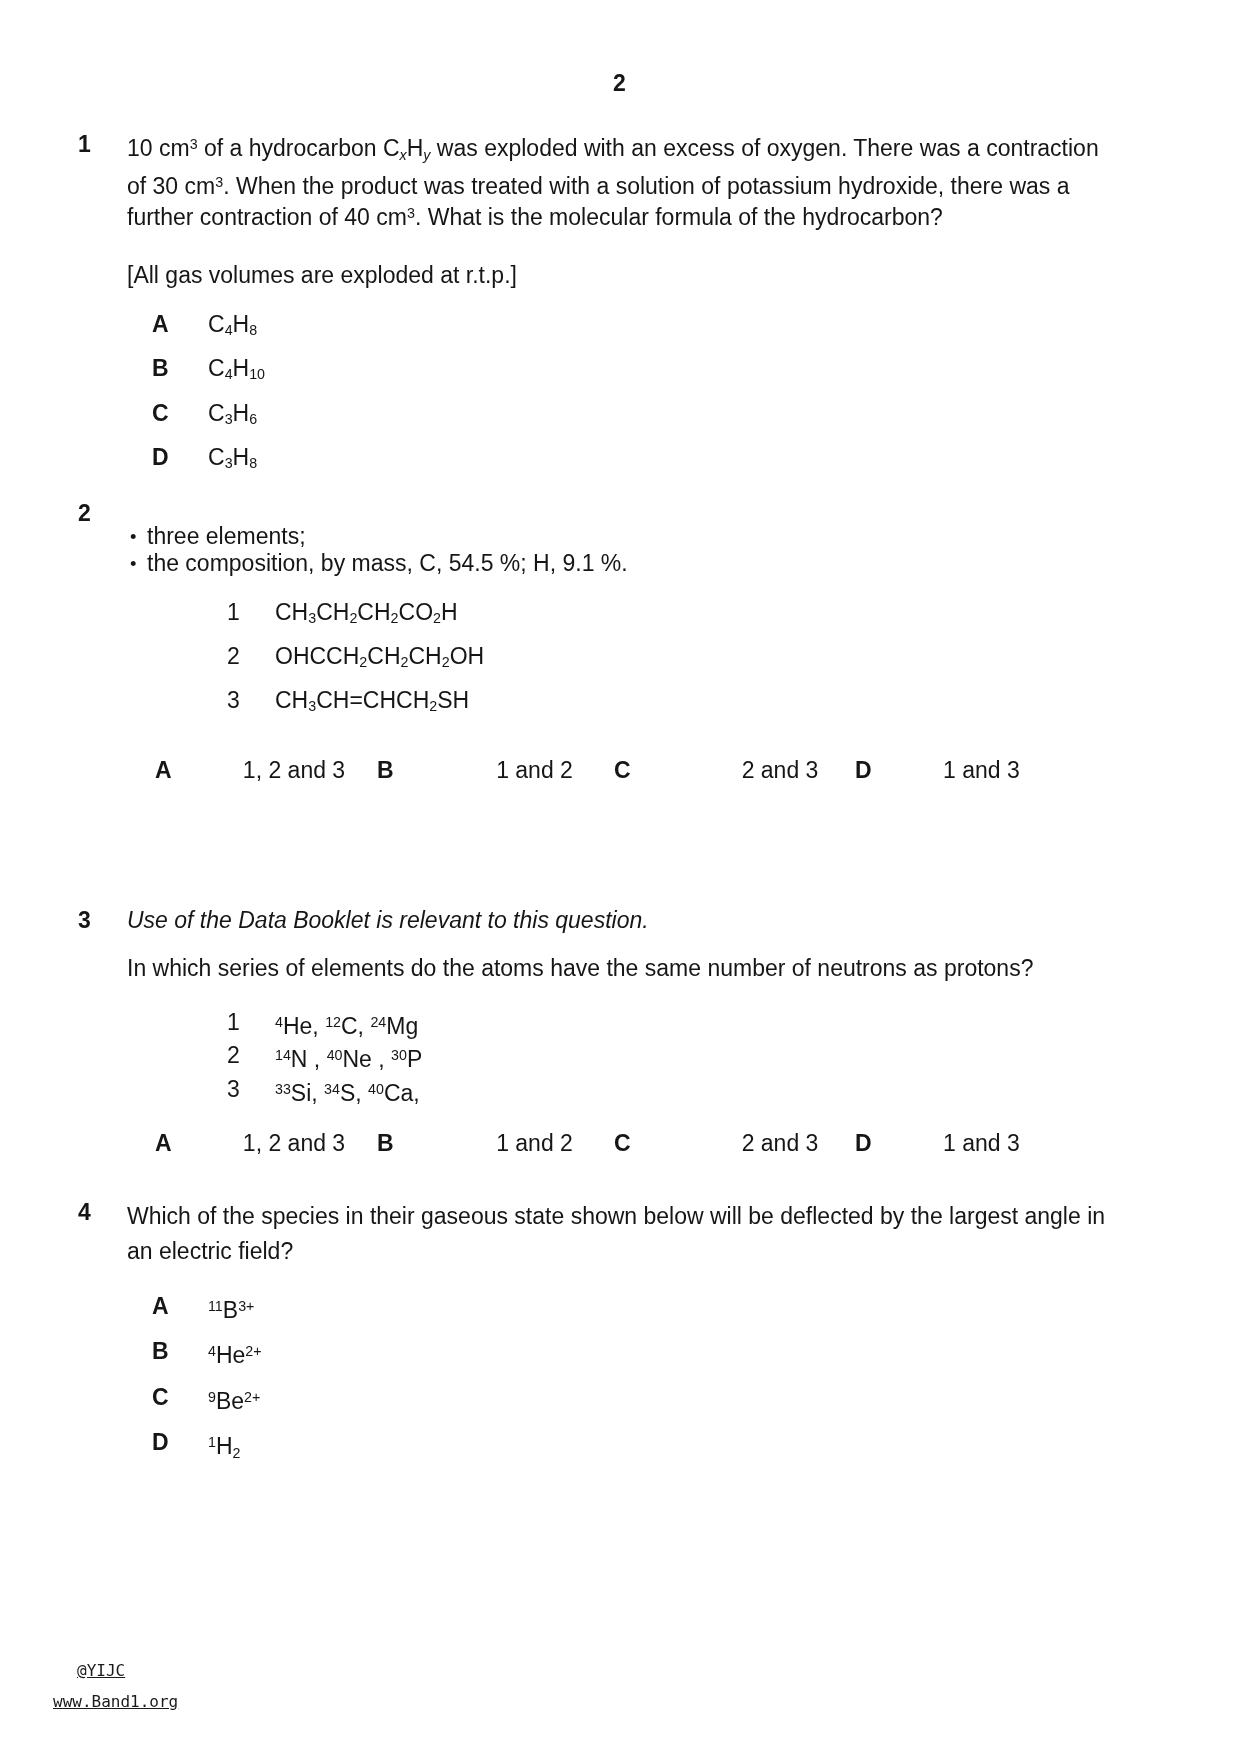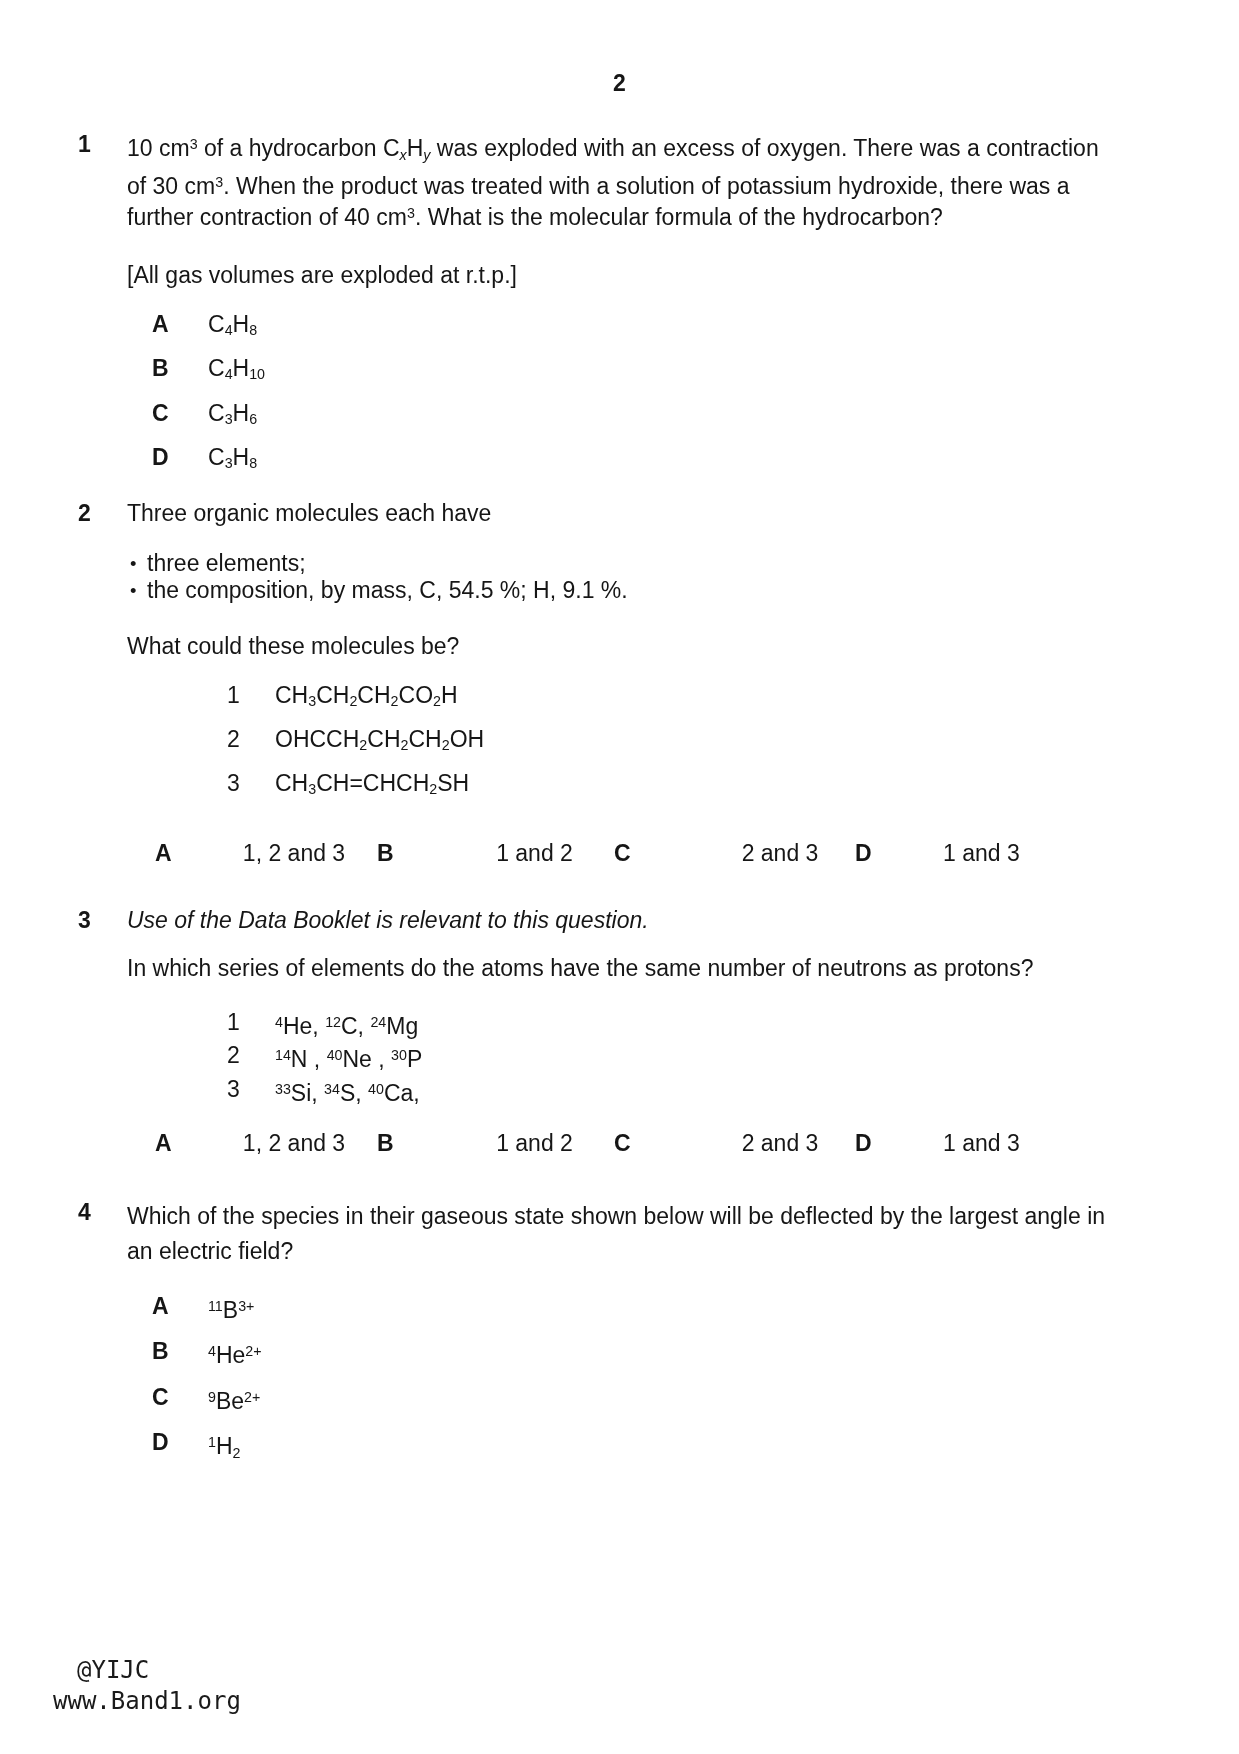--- a/index.html
+++ b/index.html
@@ -40,21 +40,21 @@
   .optrow .la { margin-left:28px; width:56px; }
   .optrow .va { width:166px; }
   .optrow .lb { width:78px; }
   .optrow .vb { width:159px; }
   .optrow .lc { width:91px; }
   .optrow .vc { width:150px; }
   .optrow .ld { width:88px; }
   .footer {
     position:absolute; left:53px; top:1655px;
     font-family:"DejaVu Sans Mono","Liberation Mono",monospace;
-    font-size:24px; line-height:31px; color:#1a1a1a;
+    font-size:16px; line-height:31px; color:#1a1a1a;text-decoration:underline;
   }
   .footer .handle { padding-left:24px; }
 </style>
 </head>
 <body>
 
 <div class="page">
 
   <div class="pageno">2</div>
 
@@ -82,32 +82,30 @@
           <span class="olbl">D</span>
           <span class="oval"><span>C</span><span class="sub">3</span><span>H</span><span class="sub">8</span></span>
         </div>
       </div>
     </div>
   </section>
 
   <section class="q" style="top:500px">
     <div class="qnum">2</div>
     <div class="qbody">
-      <div class="tline">Three organic molecules each have</div>
       <div class="bullets" style="margin-top:23px">
         <div class="bl">
           <span class="bmark">•</span>
           <span>three elements;</span>
         </div>
         <div class="bl">
           <span class="bmark">•</span>
           <span>the composition, by mass, C, 54.5 %; H, 9.1 %.</span>
         </div>
       </div>
-      <div class="tline" style="margin-top:29px">What could these molecules be?</div>
       <div style="margin-top:22px">
         <div class="stmt">
           <span class="snum">1</span>
           <span><span>CH</span><span class="sub">3</span><span>CH</span><span class="sub">2</span><span>CH</span><span class="sub">2</span><span>CO</span><span class="sub">2</span><span>H</span></span>
         </div>
         <div class="stmt">
           <span class="snum">2</span>
           <span><span>OHCCH</span><span class="sub">2</span><span>CH</span><span class="sub">2</span><span>CH</span><span class="sub">2</span><span>OH</span></span>
         </div>
         <div class="stmt">

